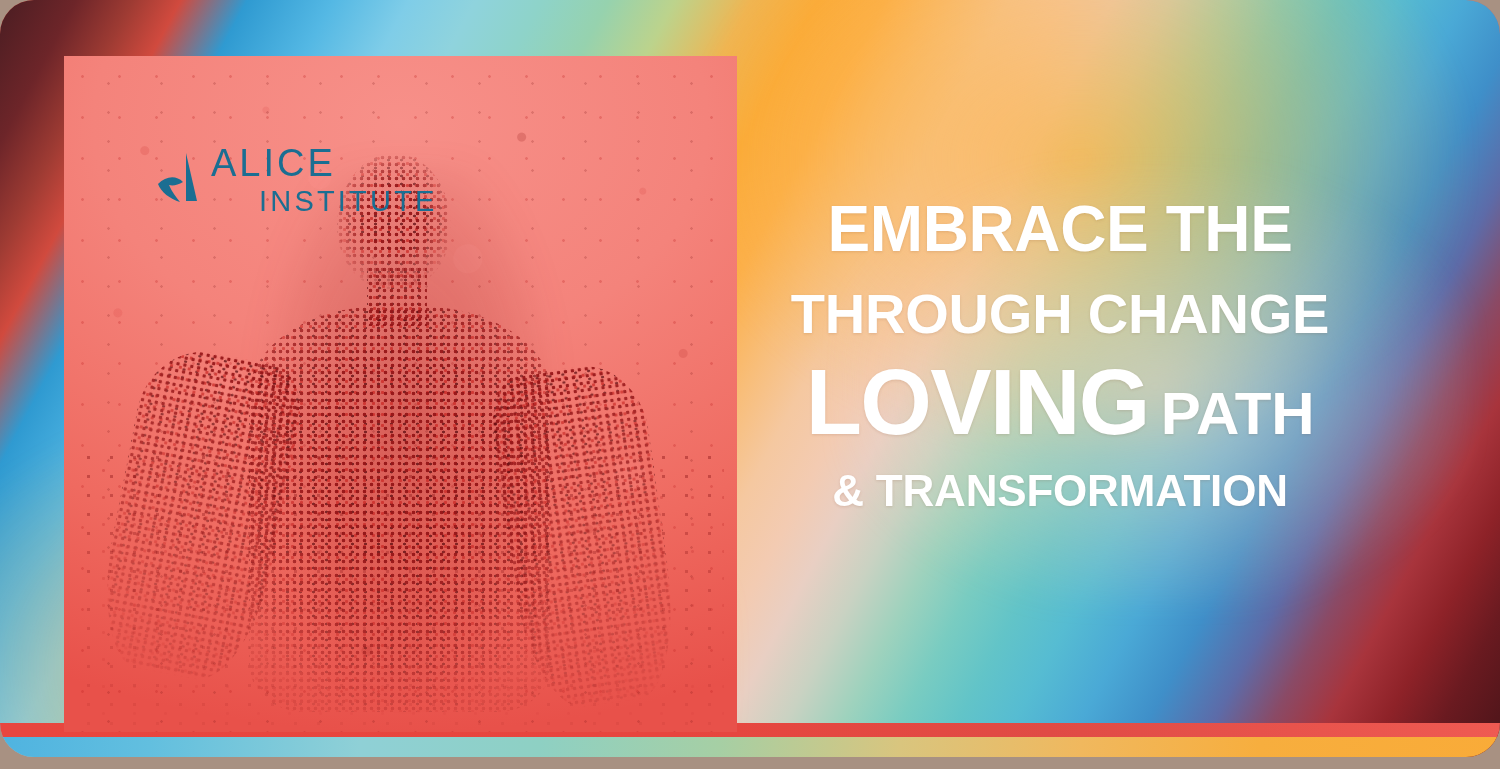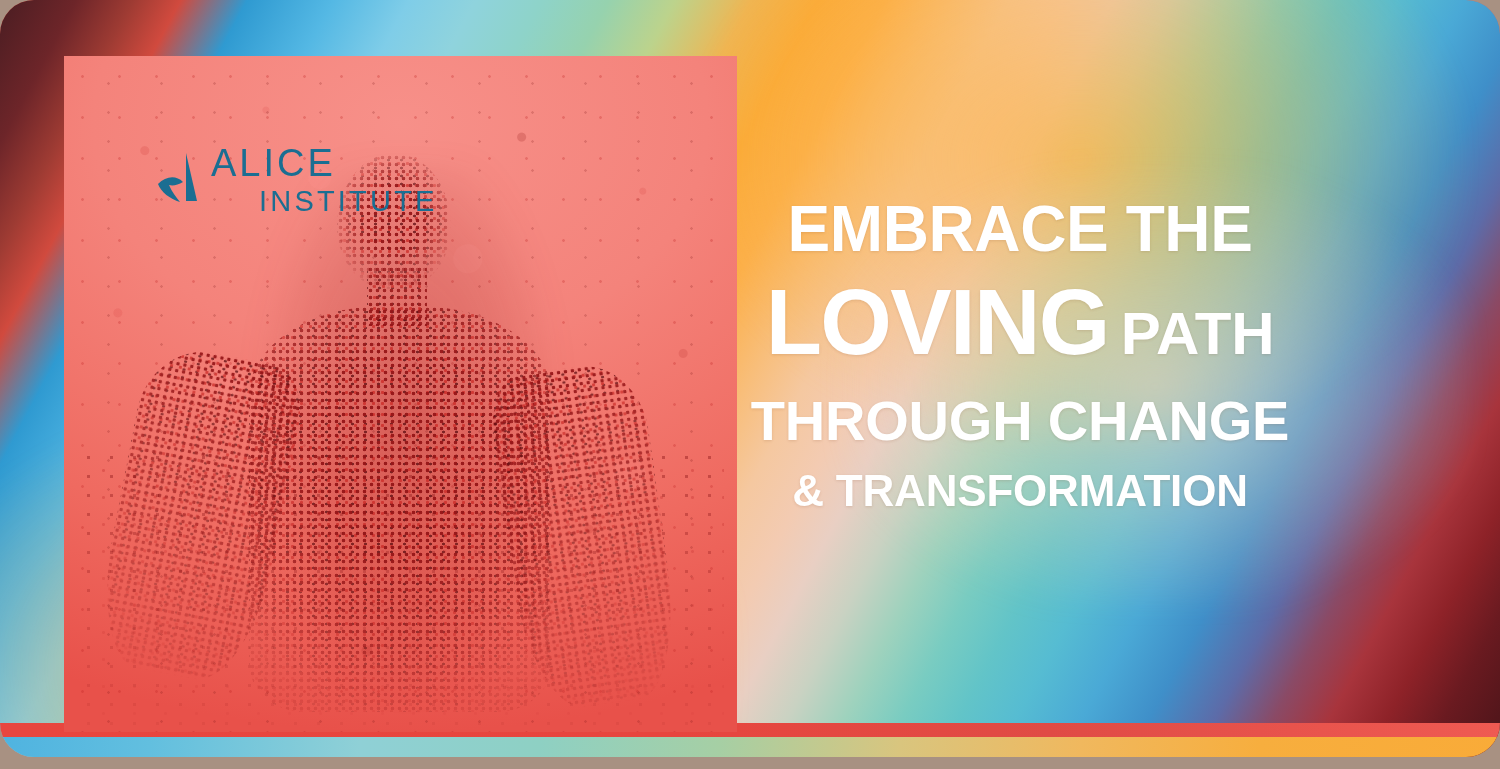--- a/index.html
+++ b/index.html
@@ -228,21 +228,21 @@
     color:#1b6e92;
   }
   #brand-sub {
     font-size:29px; font-weight:400; letter-spacing:3.2px;
     color:#1b6e92; margin-top:5px;margin-left:48px;
   }
 
   
   #headline-block {
     position:absolute;
-    left:720px; top:196px;
+    left:760px; top:196px;
     width:600px;
     text-align:center;
     z-index:5;
     color:#ffffff;
     text-shadow:0 1px 3px rgba(120,60,30,0.16);
   }
   .headline-line { white-space:nowrap; }
   #headline-line-1 {
     font-size:64px; font-weight:700; letter-spacing:-0.4px;
     line-height:1.04;
@@ -302,23 +302,23 @@
       <div id="brand-wordmark">
         <span id="brand-name">ALICE</span>
         <span id="brand-sub">INSTITUTE</span>
       </div>
     </div>
   </div>
 
   <div id="headline-block">
     <div class="headline-line" id="headline-line-1">EMBRACE THE</div>
 
+    <div class="headline-line" id="headline-line-3">THROUGH CHANGE</div>
+
     <div class="headline-line" id="headline-line-2">
       <span id="headline-loving">LOVING</span>
       <span id="headline-path">PATH</span>
     </div>
 
-    <div class="headline-line" id="headline-line-3">THROUGH CHANGE</div>
-
     <div class="headline-line" id="headline-line-4">&amp; TRANSFORMATION</div>
   </div>
 
 </div>
 
 </body></html>

